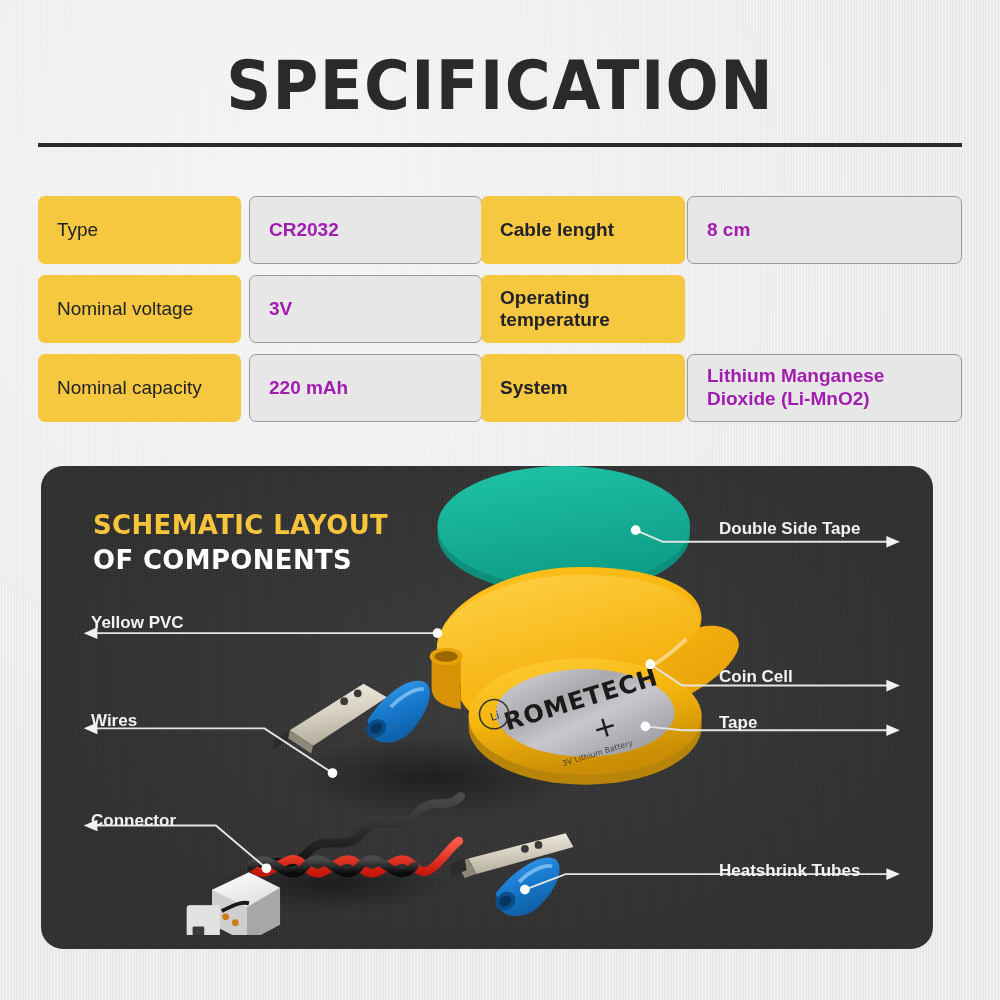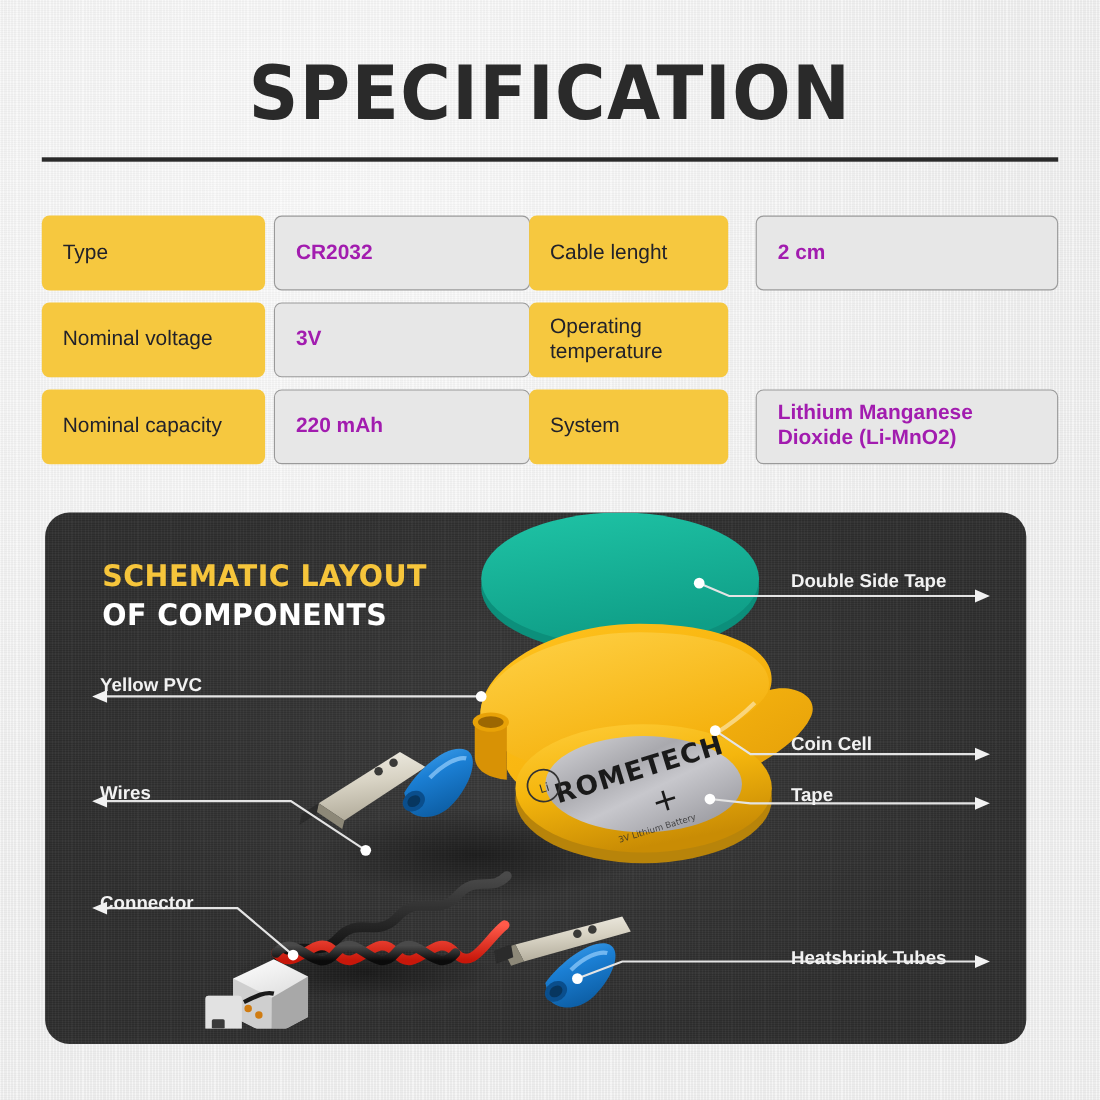--- a/index.html
+++ b/index.html
@@ -59,21 +59,21 @@
     position:absolute; top:0; bottom:0; right:0;
     background:#e7e7e7;
     border:1px solid #9a9a9a;
     border-radius:7px;
     display:flex; align-items:center;
     padding:0 19px;
     font-size:19px; font-weight:bold; color:#a21caf; line-height:1.2;
   }
   .left  .spec-key{ width:203px; }
   .left  .spec-val{ left:211px; }
-  .right .spec-key{ width:181px; }
+  .right .spec-key{ width:204px;font-weight:bold; }
   .right .spec-val{ left:206px; }
 
   
   .panel{
     position:absolute; left:41px; top:466px; width:892px; height:483px;
     background:#2c2c2c;
     border-radius:22px;
     overflow:hidden;
   }
   .panel-grain{
@@ -128,21 +128,21 @@
       </div>
       <div class="spec-row">
         <div class="spec-key">Nominal capacity</div>
         <div class="spec-val">220 mAh</div>
       </div>
     </div>
 
     <div class="spec-col right">
       <div class="spec-row">
         <div class="spec-key">Cable lenght</div>
-        <div class="spec-val">2 cm</div>
+        <div class="spec-val">8 cm</div>
       </div>
       <div class="spec-row">
         <div class="spec-key">Operating temperature</div>
       </div>
       <div class="spec-row">
         <div class="spec-key">System</div>
         <div class="spec-val">Lithium Manganese Dioxide (Li-MnO2)</div>
       </div>
     </div>
 

